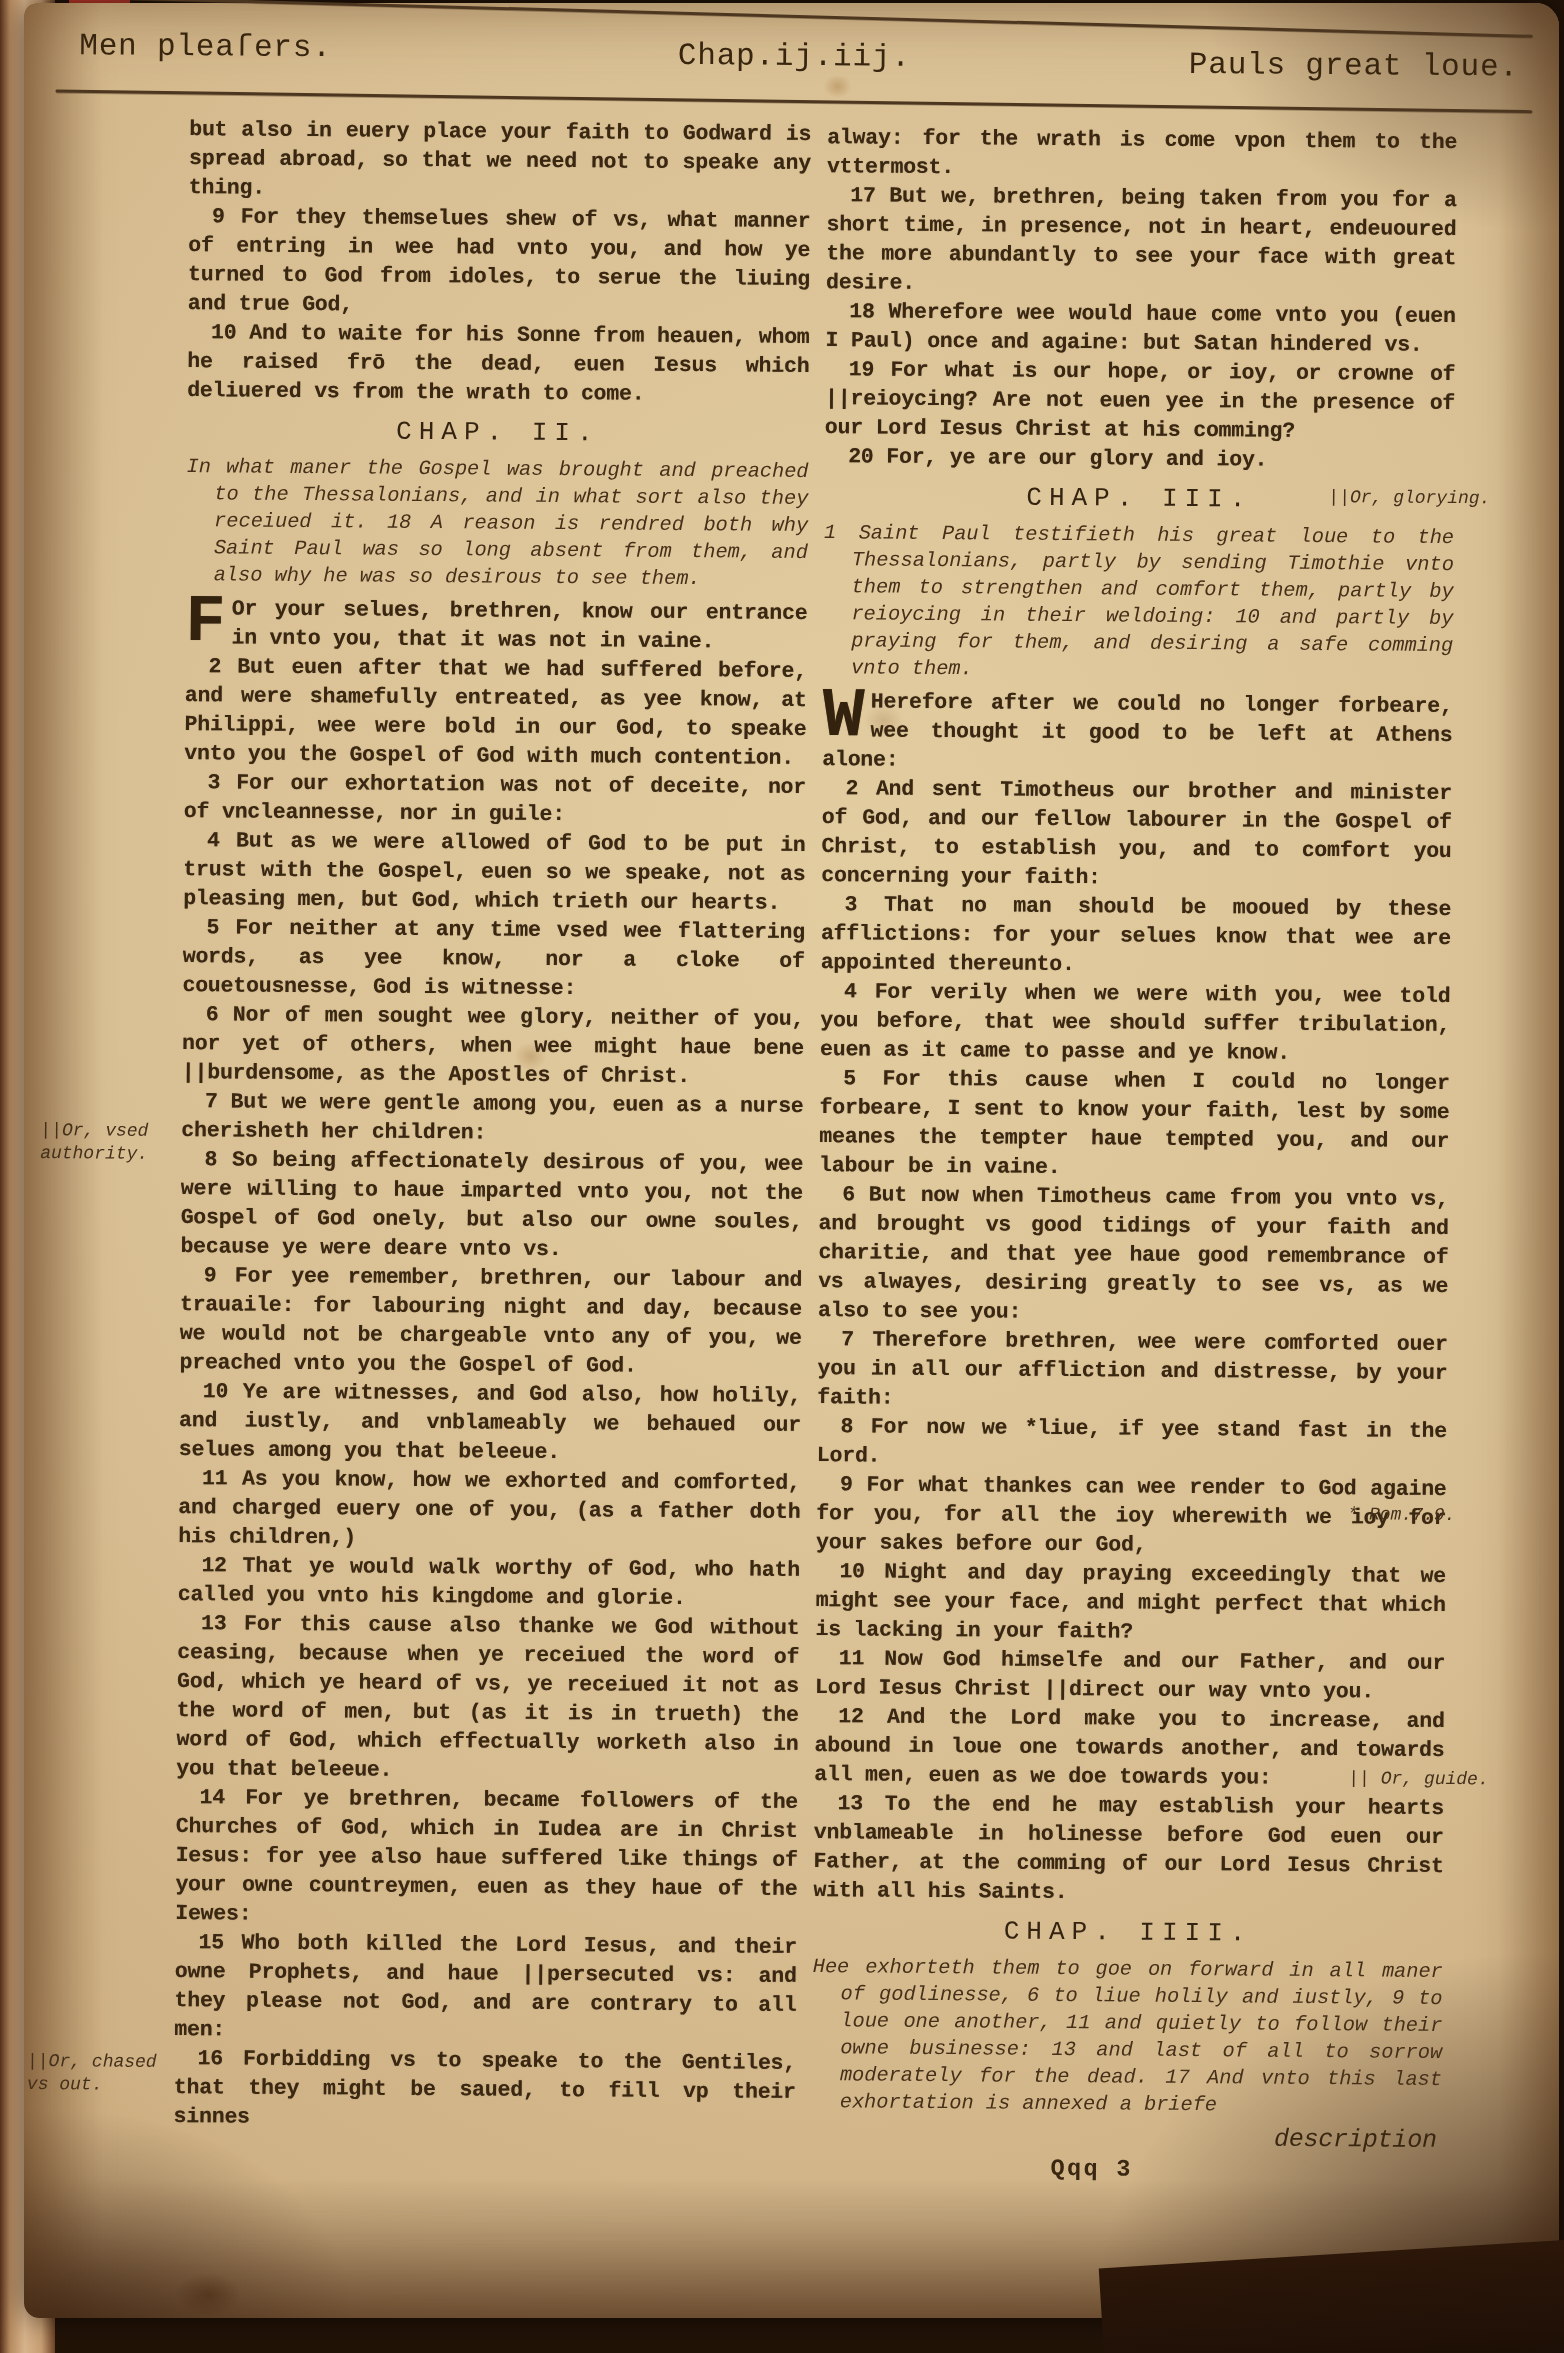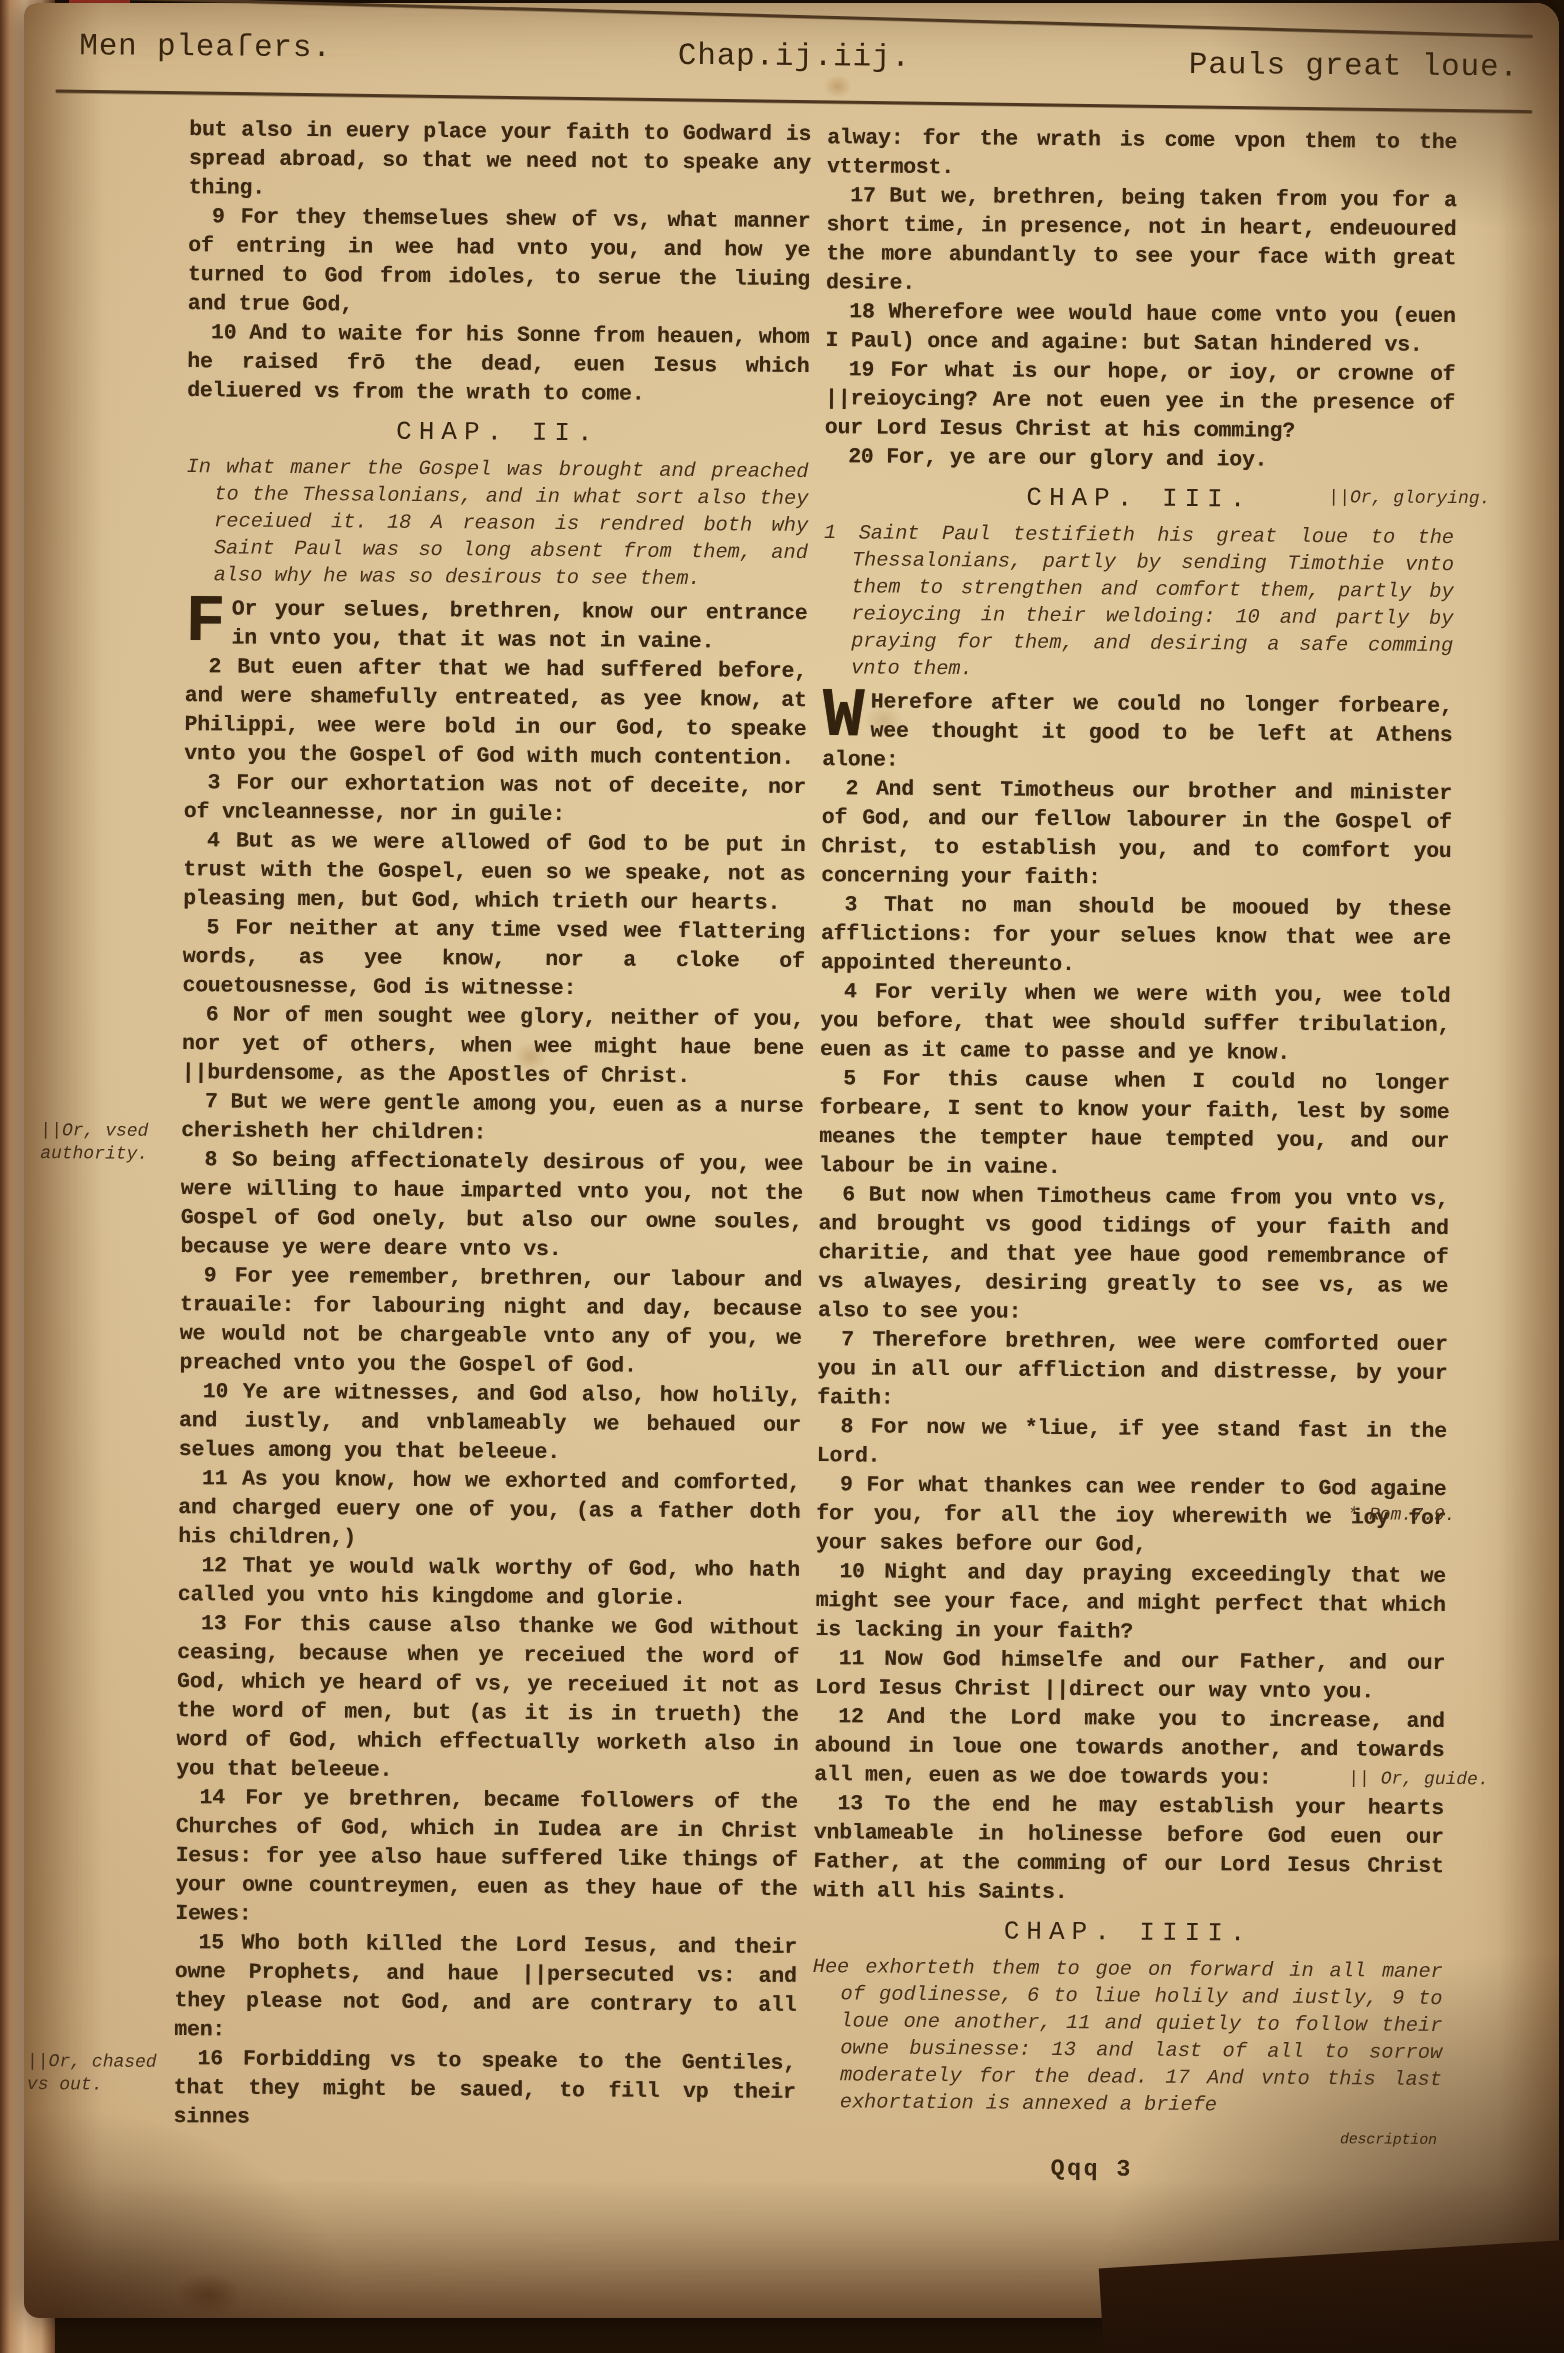--- a/index.html
+++ b/index.html
@@ -85,21 +85,21 @@
     color:#463019;text-shadow:none;letter-spacing:0;
     padding-left:28px;text-indent:-28px !important;margin:1.6px 0 6.3px 0 !important;
   }
   p.opener{text-indent:0 !important;}
   .dropcap{float:left;font-weight:700;color:#33220e;padding:1.6px 6.3px 0 0;}
   .dropcap-f{font-size:67px;line-height:53px;}
   .dropcap-w{font-size:70px;line-height:56px;}
 
   .sig-row{position:relative;height:63px;margin-top:4.7px;}
   .signature{position:absolute;left:38%;top:31px;font-size:23.5px;font-weight:700;letter-spacing:2.3px;text-shadow:none;}
-  .catchword{position:absolute;right:4.7px;top:0;font-style:italic;font-weight:400;font-size:15px;text-shadow:none;}
+  .catchword{position:absolute;right:4.7px;top:0;font-style:italic;font-weight:400;font-size:25px;text-shadow:none;}
 
   .mnote{
     position:absolute;font-style:italic;font-weight:400;
     font-size:18px;line-height:23px;color:#44301b;text-align:left;
   }
   .mnote-l1{left:49px;top:1119px;width:137px;}
   .mnote-l2{left:43px;top:2050px;width:160px;}
   .mnote-r1{left:1332px;top:476px;width:227px;}
   .mnote-r2{left:1359px;top:1493px;width:196px;}
   .mnote-r3{left:1362px;top:1757px;width:196px;}

